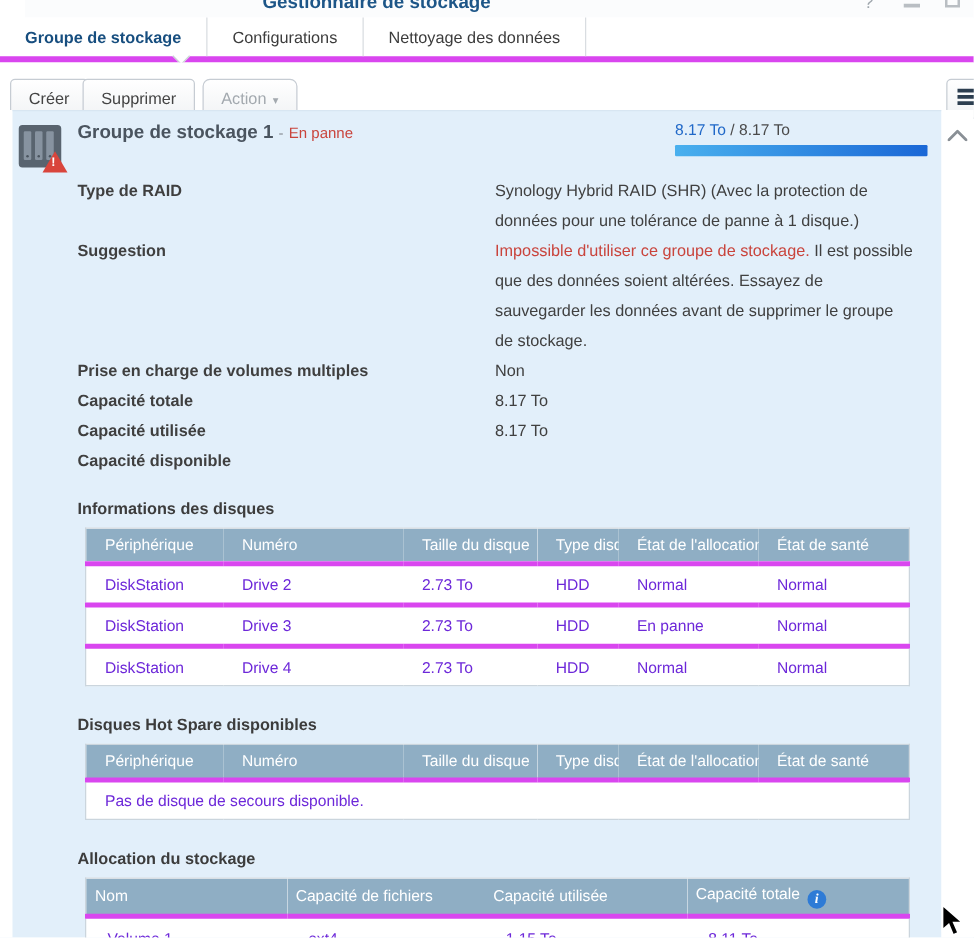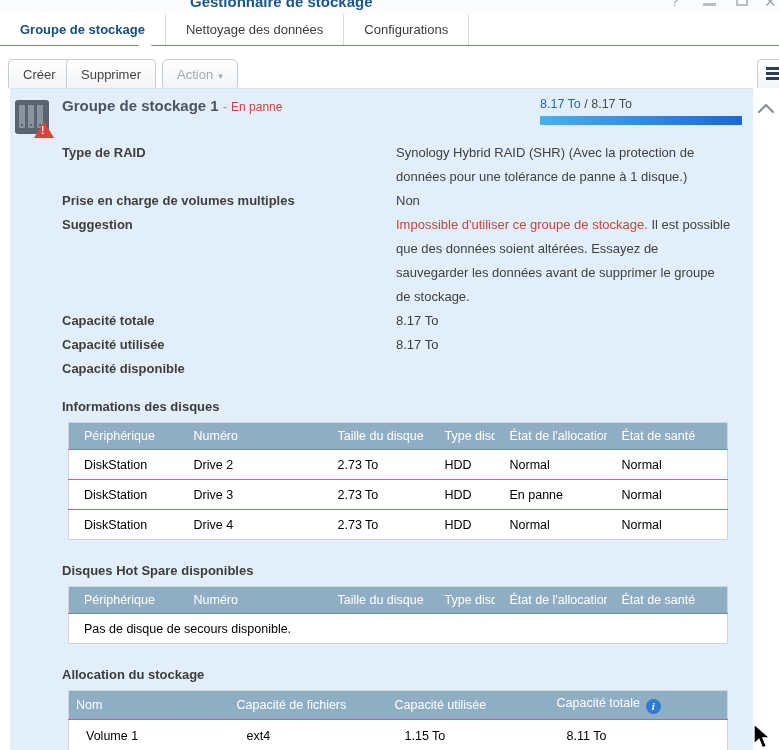--- a/index.html
+++ b/index.html
@@ -1,29 +1,29 @@
 <!DOCTYPE html>
 <html><head>
 <meta charset="utf-8">
 <style>
   html,body{margin:0;padding:0;}
   .screen{position:relative;width:779px;height:750px;overflow:hidden;background:#fff;
           font-family:"Liberation Sans",sans-serif;font-size:13px;color:#404040;}
 
   
-  .titlebar{position:relative;height:14px;background:#fbfcfd;overflow:hidden;}
+  .titlebar{position:relative;height:14px;background:#fbfcfd;overflow:hidden;margin-left:20px;}
   .win-title{position:absolute;left:190px;top:-7px;font-size:15px;font-weight:bold;color:#1d5688;}
   .winctl{position:absolute;color:#9fa6ad;font-size:14px;}
   .wc-help{left:671px;top:-7px;}
   .wc-min{left:703px;top:3px;width:13px;height:3px;background:#b9bec3;}
   .wc-max{left:736px;top:-6px;width:12px;height:12px;border:2px solid #b9bec3;box-sizing:border-box;}
   .wc-close{left:764px;top:-7px;font-size:15px;}
 
   
-  .tabbar{position:relative;height:31px;background:#fff;border-bottom:1px solid #d946ef;display:flex;}
+  .tabbar{position:relative;height:31px;background:#fff;border-bottom:5px solid #d946ef;display:flex;}
   .tab{line-height:31px;padding:0 20px;font-size:13px;color:#3c3c3c;border-right:1px solid #d9dde1;white-space:nowrap;cursor:default;}
   .tab.active{font-weight:bold;color:#174e7f;}
   .tab-notch{position:absolute;left:140px;top:26px;width:9px;height:9px;background:#fff;
              border-right:1px solid #c9cfd4;border-bottom:1px solid #c9cfd4;transform:rotate(45deg);}
 
   
   .toolbar{position:relative;height:43px;background:#fff;}
   .btn{position:absolute;top:13px;height:32px;line-height:26px;box-sizing:border-box;
        border:1px solid #c6ccd3;border-radius:4px;background:linear-gradient(#ffffff,#f1f3f5);
        font-size:13px;color:#444;padding:0 14px;white-space:nowrap;}
@@ -64,21 +64,21 @@
   .dvalue{width:336px;color:#404040;}
   .red{color:#c9443c;}
 
   
   .section-label{margin:18px 0 8px 52px;font-weight:bold;font-size:13px;color:#3c3c3c;}
   .section-label.sp{margin-top:23px;}
   table.grid{margin-left:58px;width:660px;border-collapse:collapse;background:#fff;
              border:1px solid #cbd5dd;font-size:12.5px;table-layout:fixed;}
   table.grid th{background:#8faec4;color:#fff;font-weight:normal;text-align:left;
                 height:26px;padding:0 0 0 15px;overflow:hidden;white-space:nowrap;}
-  table.grid td{height:29px;padding:0 0 0 15px;color:#000000;border-top:1px solid #d946ef;
+  table.grid td{height:29px;padding:0 0 0 15px;color:#6d28d9;border-top:4px solid #d946ef;
                 overflow:hidden;white-space:nowrap;}
   .ok{color:#3e9b3e;} .err{color:#c9443c;}
 
   table.alloc th{height:28px;padding-left:7px;}
   table.alloc td{height:31px;padding-left:17px;}
   .info-icon{display:inline-block;width:15px;height:15px;border-radius:50%;background:#2e7bd6;color:#fff;
              font-style:italic;font-weight:bold;font-family:"Liberation Serif",serif;text-align:center;
              line-height:15px;font-size:11px;margin-left:6px;vertical-align:-3px;}
 
   .cursor{position:absolute;left:752px;top:723px;}
@@ -91,22 +91,22 @@
   <div class="titlebar">
     <div class="win-title">Gestionnaire de stockage</div>
     <div class="winctl wc-help">?</div>
     <div class="winctl wc-min"></div>
     <div class="winctl wc-max"></div>
     <div class="winctl wc-close">✕</div>
   </div>
 
   <div class="tabbar">
     <div class="tab active">Groupe de stockage</div>
+    <div class="tab">Configurations</div>
     <div class="tab">Nettoyage des données</div>
-    <div class="tab">Configurations</div>
     <div class="tab-notch"></div>
   </div>
 
   <div class="toolbar">
     <button class="btn btn-create">Créer</button>
     <button class="btn btn-delete">Supprimer</button>
     <button class="btn btn-action"><span>Action</span><span class="caret">▾</span></button>
     <button class="btn btn-listview">
         <span class="icon-lines"></span>
       </button>
@@ -136,26 +136,26 @@
         <div class="capacity-text"><span class="cap-used">8.17 To</span><span> / </span><span>8.17 To</span></div>
         <div class="capacity-bar"></div>
       </div>
 
       <div class="details">
         <div class="drow">
           <div class="dlabel">Type de RAID</div>
           <div class="dvalue">Synology Hybrid RAID (SHR) (Avec la protection de données pour une tolérance de panne à 1 disque.)</div>
         </div>
         <div class="drow">
+          <div class="dlabel">Suggestion</div>
+          <div class="dvalue"><span class="red">Impossible d'utiliser ce groupe de stockage.</span><span> Il est possible que des données soient altérées. Essayez de sauvegarder les données avant de supprimer le groupe de stockage.</span></div>
+        </div>
+        <div class="drow">
           <div class="dlabel">Prise en charge de volumes multiples</div>
           <div class="dvalue">Non</div>
-        </div>
-        <div class="drow">
-          <div class="dlabel">Suggestion</div>
-          <div class="dvalue"><span class="red">Impossible d'utiliser ce groupe de stockage.</span><span> Il est possible que des données soient altérées. Essayez de sauvegarder les données avant de supprimer le groupe de stockage.</span></div>
         </div>
         <div class="drow">
           <div class="dlabel">Capacité totale</div>
           <div class="dvalue">8.17 To</div>
         </div>
         <div class="drow">
           <div class="dlabel">Capacité utilisée</div>
           <div class="dvalue">8.17 To</div>
         </div>
         <div class="drow">

